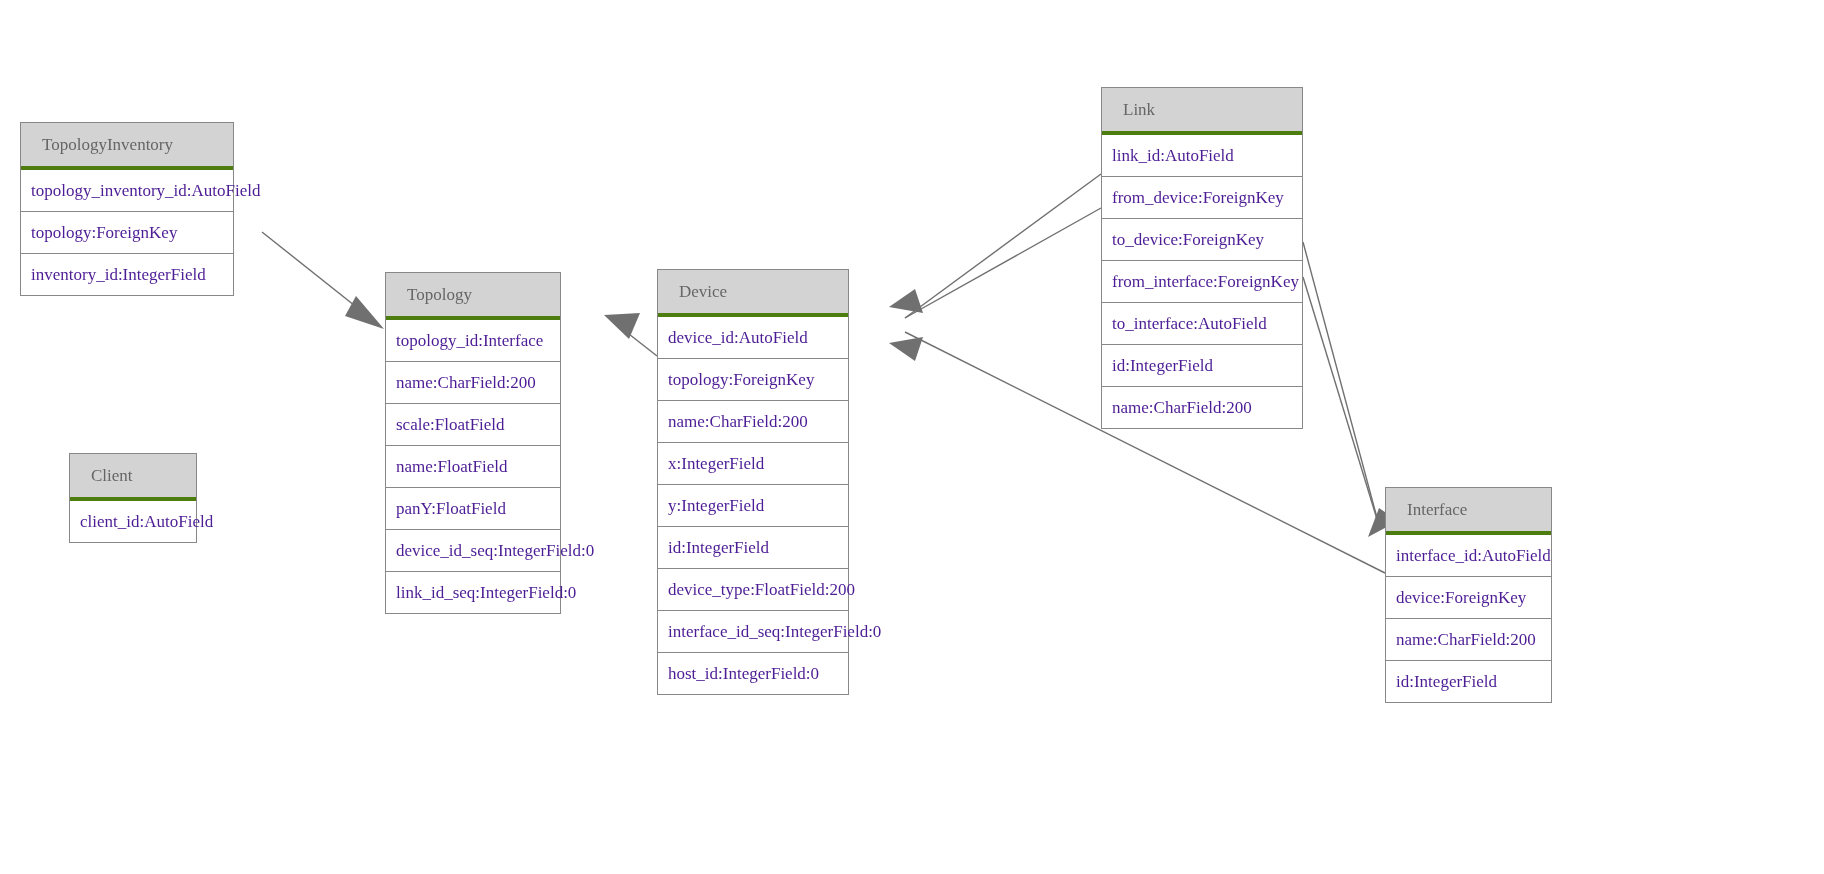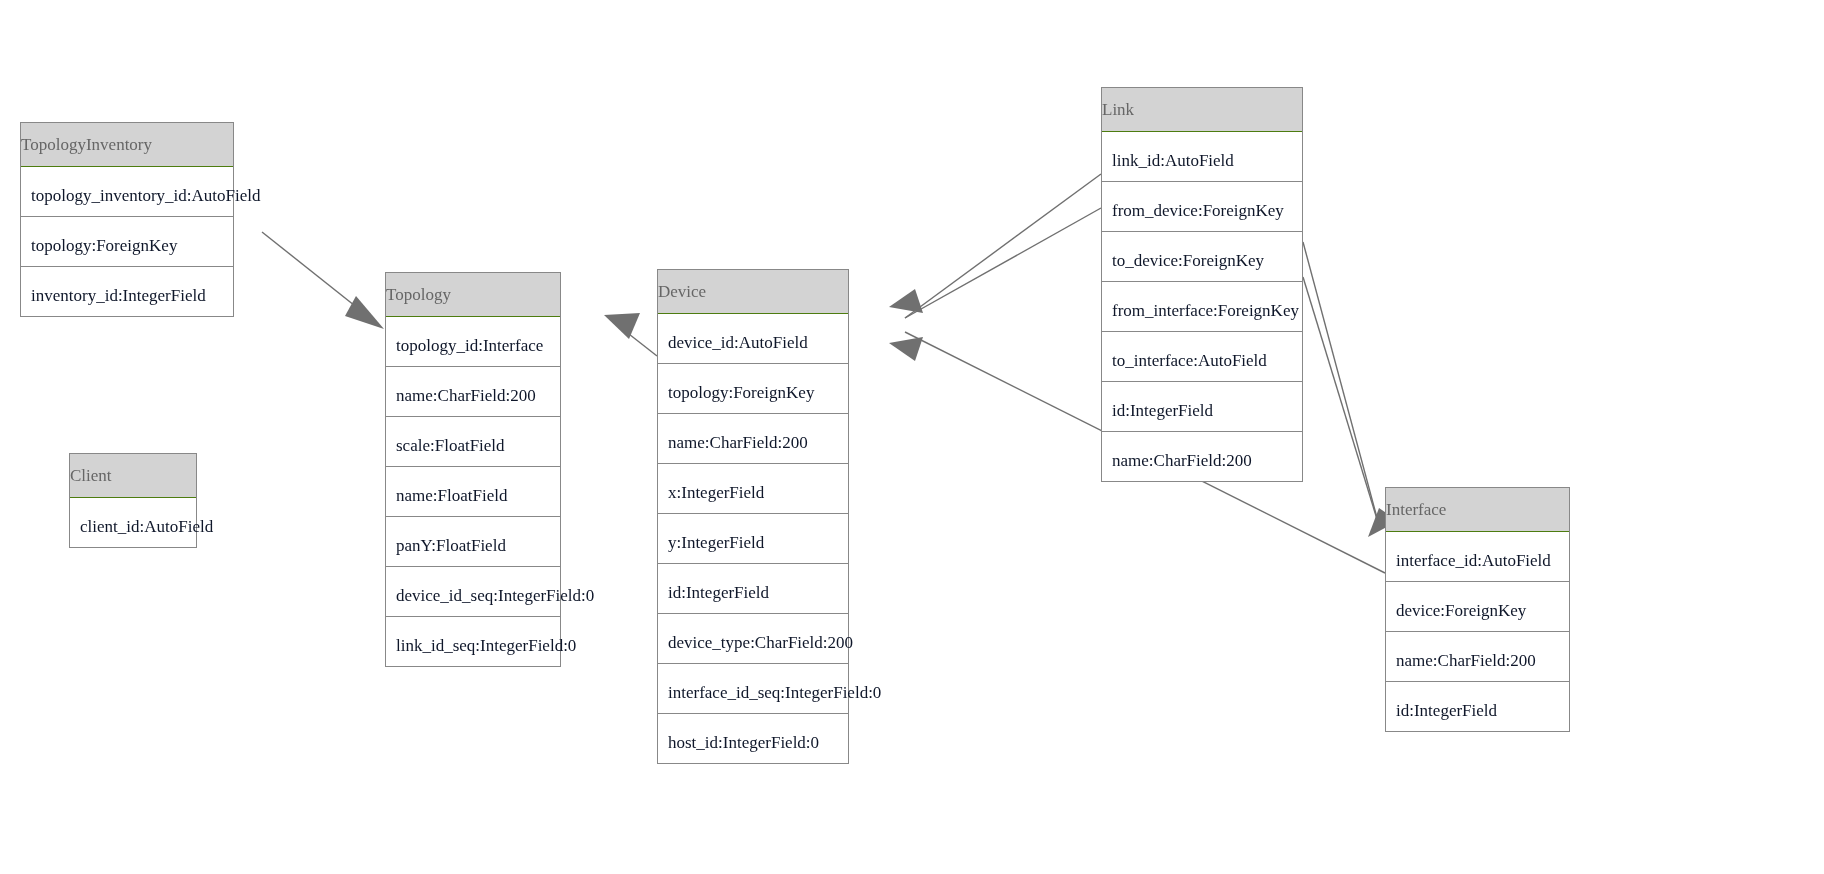--- a/index.html
+++ b/index.html
@@ -27,37 +27,36 @@
   .entity {
     position: absolute;
     box-sizing: border-box;
     border: 1px solid #888888;
     background: #ffffff;
     z-index: 5;
   }
   .entity-header {
     box-sizing: border-box;
     background: #d3d3d3;
-    border-bottom: 1px solid #4d7c0f;
+    border-bottom: 4px solid #4d7c0f;
     color: #666666;
     font-size: 17px;
     line-height: 1;
-    padding: 13px 0 13px 0;
+    padding: 13px 0 13px 21px;
     white-space: nowrap;
   }
   .entity-field {
     box-sizing: border-box;
     background: #ffffff;
     border-bottom: 1px solid #888888;
-    color: #0f172a;
+    color: #4c1d95;
     font-size: 17px;
     line-height: 1;
     padding: 12px 0 12px 10px;
     white-space: nowrap;
-    margin-top: 8px;
   }
   .entity-field:last-child {
     border-bottom: none;
   }
   .edge-line {
     stroke: #707070;
     stroke-width: 1.4;
     fill: none;
   }
   .edge-arrow {
@@ -121,35 +120,35 @@
         <div class="entity-field">client_id:AutoField</div>
       </div>
       <div class="entity" style="left: 657px; top: 269px; width: 192px;">
         <div class="entity-header">Device</div>
         <div class="entity-field">device_id:AutoField</div>
         <div class="entity-field">topology:ForeignKey</div>
         <div class="entity-field">name:CharField:200</div>
         <div class="entity-field">x:IntegerField</div>
         <div class="entity-field">y:IntegerField</div>
         <div class="entity-field">id:IntegerField</div>
-        <div class="entity-field">device_type:CharField:200</div>
+        <div class="entity-field">device_type:FloatField:200</div>
         <div class="entity-field">interface_id_seq:IntegerField:0</div>
         <div class="entity-field">host_id:IntegerField:0</div>
       </div>
       <div class="entity" style="left: 1101px; top: 87px; width: 202px;">
         <div class="entity-header">Link</div>
         <div class="entity-field">link_id:AutoField</div>
         <div class="entity-field">from_device:ForeignKey</div>
         <div class="entity-field">to_device:ForeignKey</div>
         <div class="entity-field">from_interface:ForeignKey</div>
         <div class="entity-field">to_interface:AutoField</div>
         <div class="entity-field">id:IntegerField</div>
         <div class="entity-field">name:CharField:200</div>
       </div>
-      <div class="entity" style="left: 1385px; top: 487px; width: 185px;">
+      <div class="entity" style="left: 1385px; top: 487px; width: 167px;">
         <div class="entity-header">Interface</div>
         <div class="entity-field">interface_id:AutoField</div>
         <div class="entity-field">device:ForeignKey</div>
         <div class="entity-field">name:CharField:200</div>
         <div class="entity-field">id:IntegerField</div>
       </div>
     </div>
 
 </div>
 

